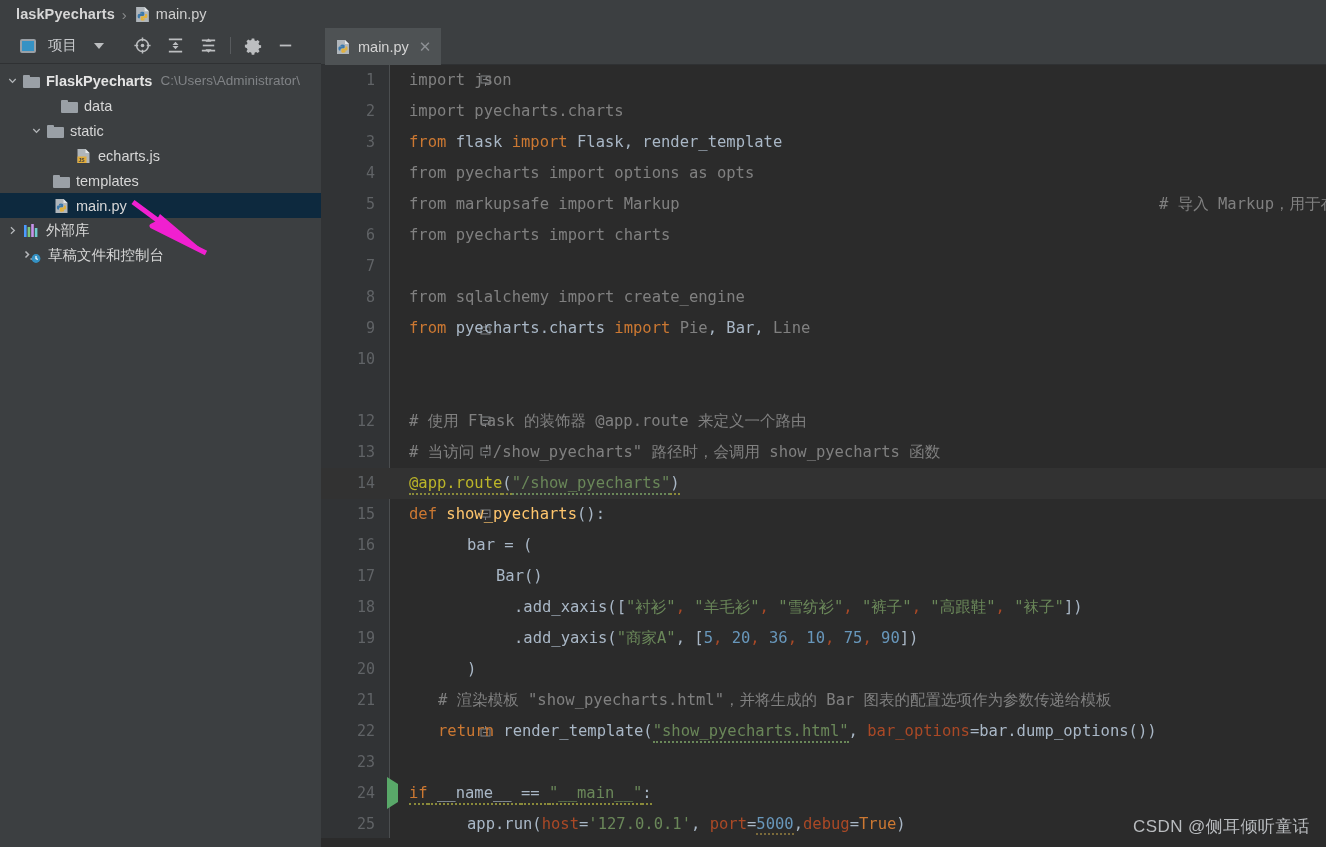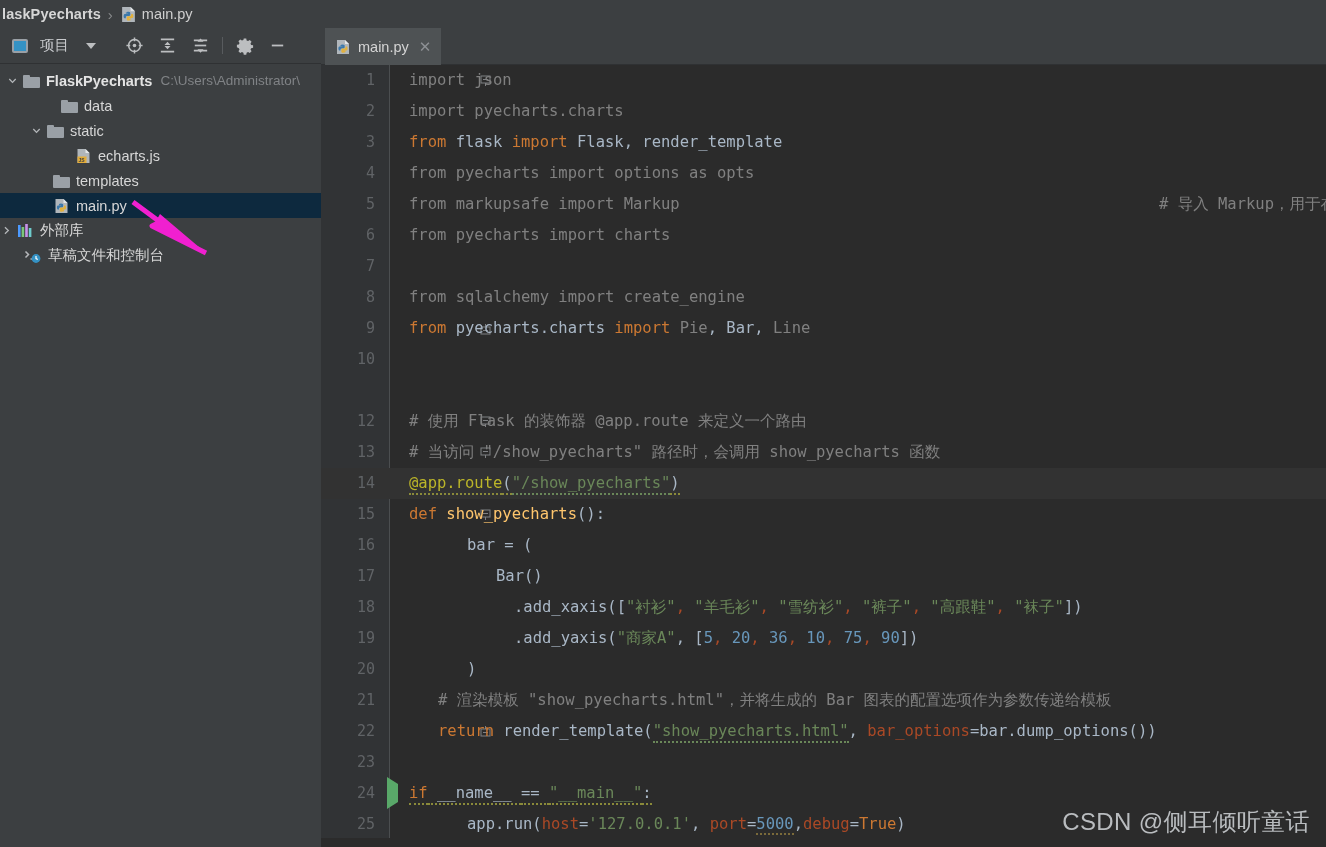--- a/index.html
+++ b/index.html
@@ -8,35 +8,35 @@
     background: #3c3f41;
     font-family: "Liberation Sans", "DejaVu Sans", sans-serif;
     overflow: hidden;
   }
   #app { position: relative; width: 1326px; height: 847px; }
 
   
   .breadcrumb-bar {
     position: absolute; left: 0; top: 0; width: 1326px; height: 28px;
     background: #3c3f41; display: flex; align-items: center;
-    padding-left: 2px; color: #bbbbbb; font-size: 14px;
+    padding-left: 16px; color: #bbbbbb; font-size: 14px;
   }
   .crumb { color: #d6d6d6; font-weight: bold; font-size: 14.5px; letter-spacing: .1px;}
   .crumb-sep { color: #888a8c; margin: 0 7px; font-size: 15px; }
   .crumb-file { color: #cfcfcf; font-weight: normal; font-size: 14.5px; }
   .py-ico { display:inline-block; width: 17px; height: 17px; position: relative; vertical-align: -4px; margin-right: 5px;}
   .py-ico svg { display:block; }
 
   
   .proj-toolbar {
     position: absolute; left: 0; top: 28px; width: 321px; height: 36px;
     background: #3c3f41; display: flex; align-items: center;
     border-bottom: 1px solid #2f3133;
   }
-  .proj-label-wrap { display: flex; align-items: center; padding-left: 12px; gap: 12px; }
+  .proj-label-wrap { display: flex; align-items: center; padding-left: 20px; gap: 12px; }
   .proj-sq {
     width: 16px; height: 14px; border: 2px solid #9aa0a6; border-radius: 2px;
     background: #3592c4; display:inline-block;
   }
   .proj-label { color: #c7c9cc; font-size: 14.5px; }
   .caret-down {
     width:0;height:0;border-left:5px solid transparent;border-right:5px solid transparent;
     border-top: 6px solid #bcbec0; margin-left: 5px;
   }
   .tb-icons { display:flex; align-items:center; gap: 0px; margin-left: 22px;}
@@ -125,21 +125,21 @@
 
   
   .edit-hscroll {
     position:absolute; left: 321px; top: 838px; width: 1005px; height: 9px; background:#2b2b2b;
   }
   .tree-bottom { position:absolute; left:0; top:838px; width:321px; height:9px; background:#3c3f41; }
 
   
   .watermark {
     position: absolute; right: 16px; bottom: 9px; color: #b9bcbf;
-    font-size: 24px; letter-spacing: .4px;
+    font-size: 17px; letter-spacing: .4px;
   }
 
   
   .arrow { position: absolute; left: 130px; top: 196px; pointer-events: none; }
 </style>
 </head>
 <body>
 
 <div id="app">
 
@@ -257,21 +257,21 @@
         <svg width="17" height="16" viewBox="0 0 16 16">
           <path d="M2 1h8l4 4v10H2z" fill="#b0b6bb"></path>
           <path d="M10 1l4 4h-4z" fill="#e3e6e8"></path>
           <path d="M7.4 5.4c-2 0-1.9 .9-1.9 .9v1h2v.3h-2.8s-1.3-.15-1.3 1.95c0 2.1 1.15 2 1.15 2h.95v-1s-.05-1.15 1.1-1.15h2s1.05.02 1.05-1.05V6.5s.16-1.1-2.25-1.1z" fill="#3c78aa"></path>
           <path d="M8.6 13.6c2 0 1.9-.9 1.9-.9v-1h-2v-.3h2.8s1.3.15 1.3-1.95c0-2.1-1.15-2-1.15-2h-.95v1s.05 1.15-1.1 1.15h-2s-1.05-.02-1.05 1.05v2.05s-.16 1.1 2.25 1.1z" fill="#e2b13c"></path>
         </svg>
       </span>
       <span class="tname">main.py</span>
     </div>
 
-    <div class="trow" style="">
+    <div class="trow" style="padding-left:6px">
       <span class="twist">
         <svg width="11" height="11" viewBox="0 0 12 12">
             <path d="M4.3 2.5L8 6l-3.7 3.5" fill="none" stroke="#b4b7ba" stroke-width="1.4"></path>
           </svg>
       </span>
       <span class="ticon">
         <svg width="17" height="15" viewBox="0 0 17 15">
           <rect x="1" y="2" width="2.6" height="12" fill="#4c9aff"></rect>
           <rect x="4.6" y="4" width="2.6" height="10" fill="#7bc67b"></rect>
           <rect x="8.2" y="1" width="2.6" height="13" fill="#c792ea"></rect>

